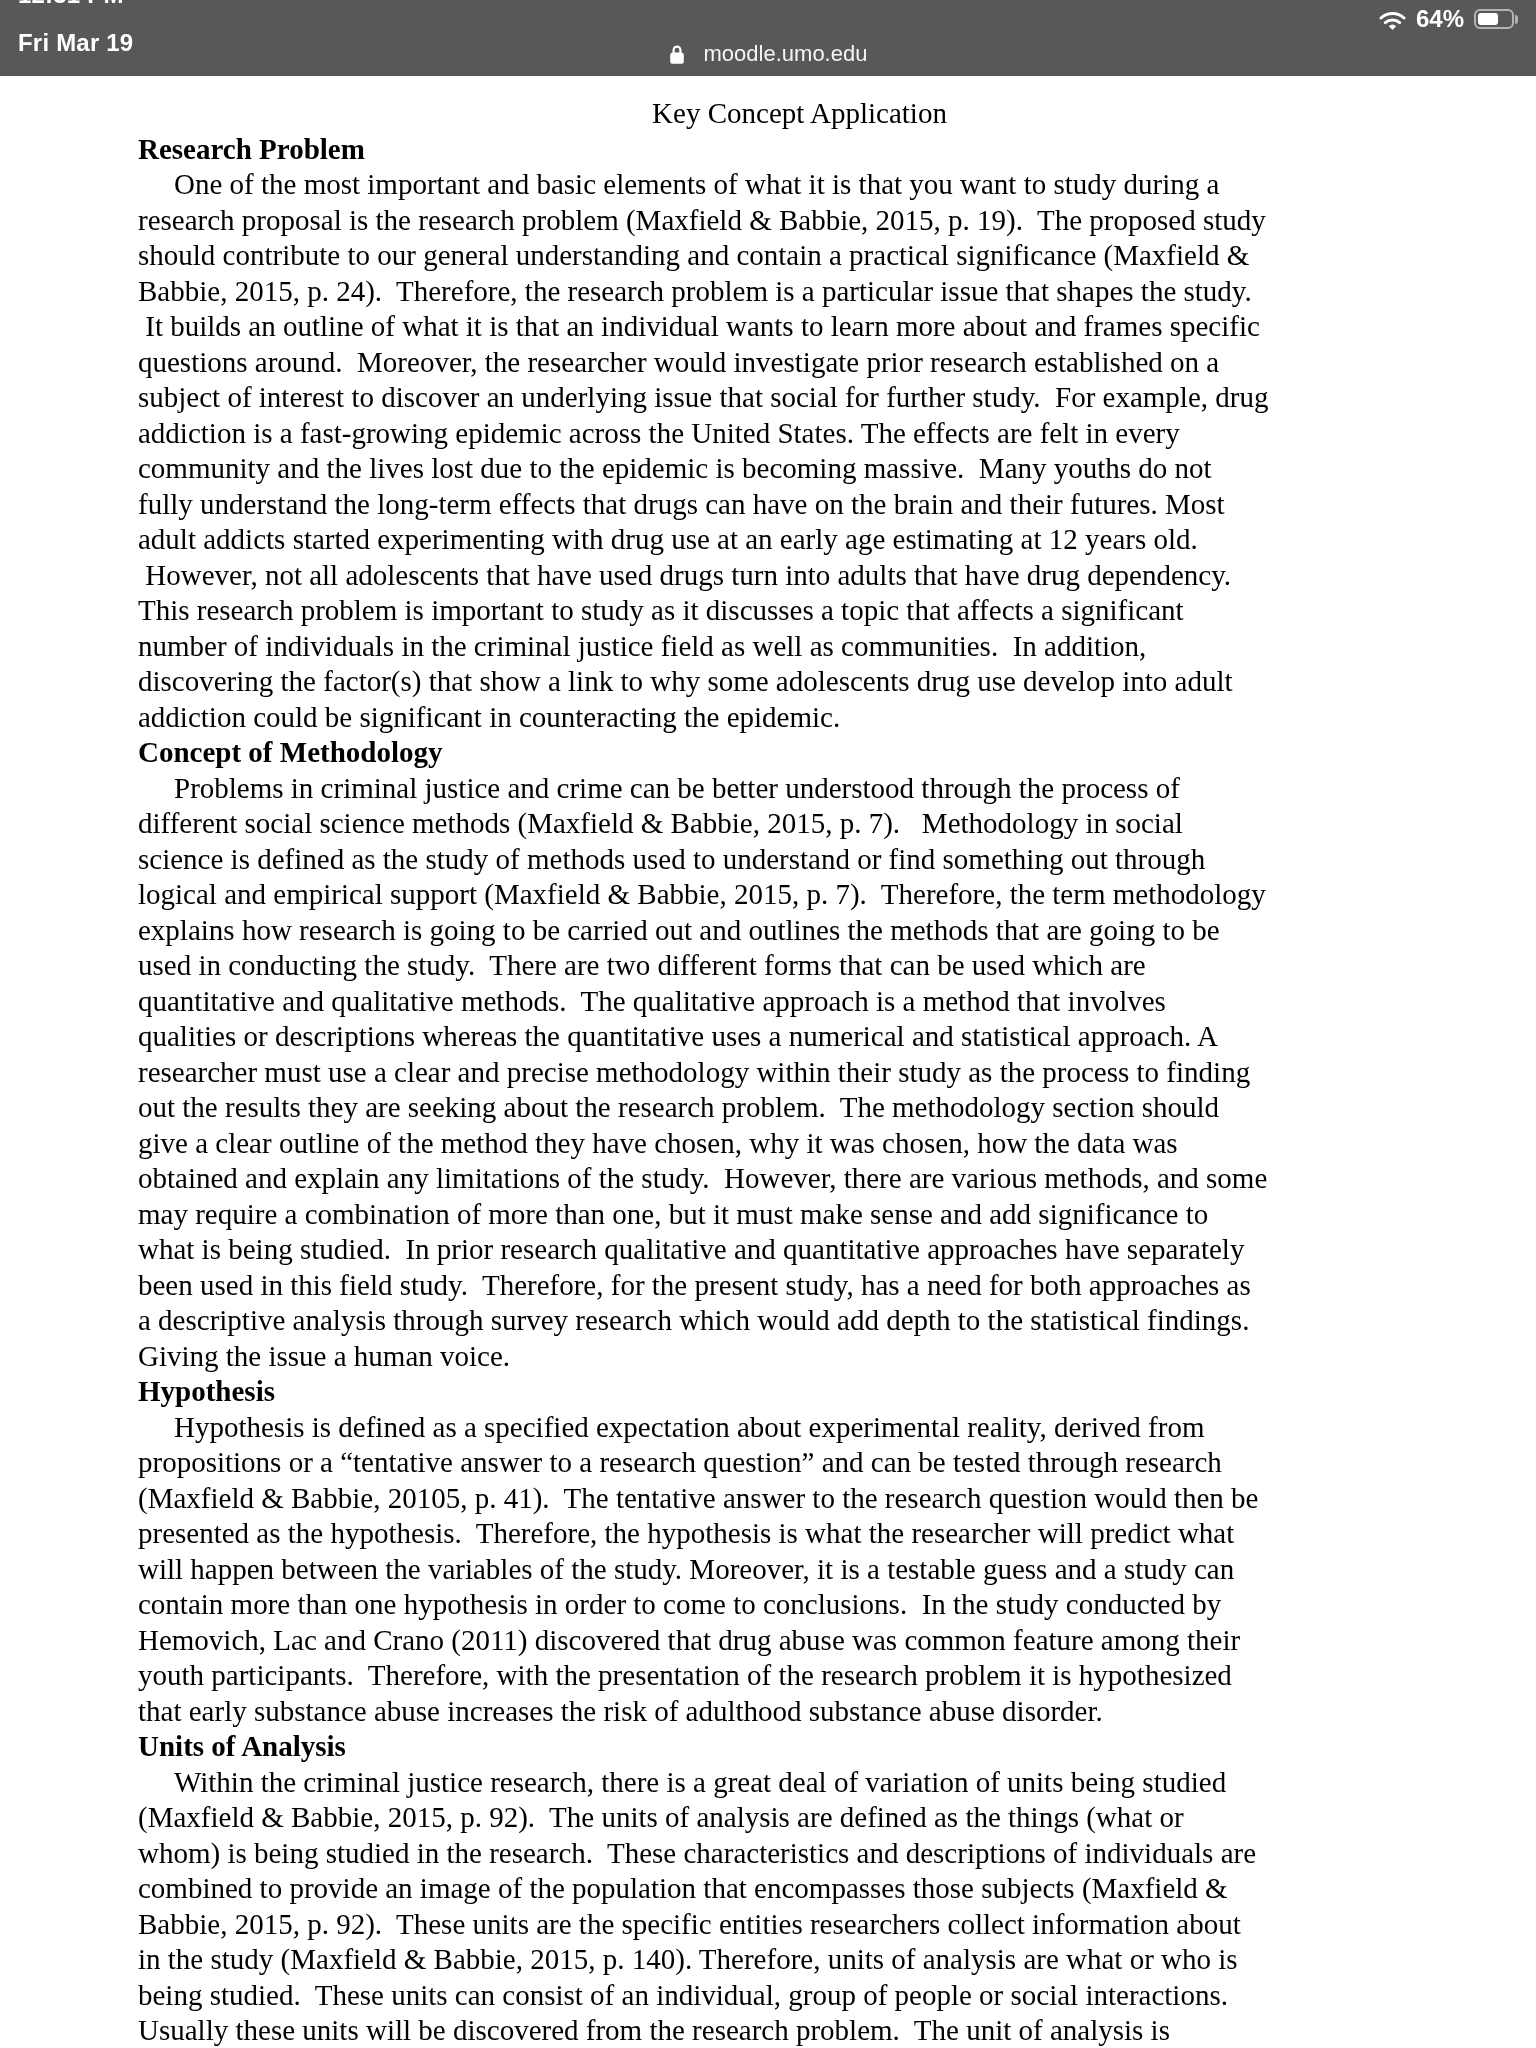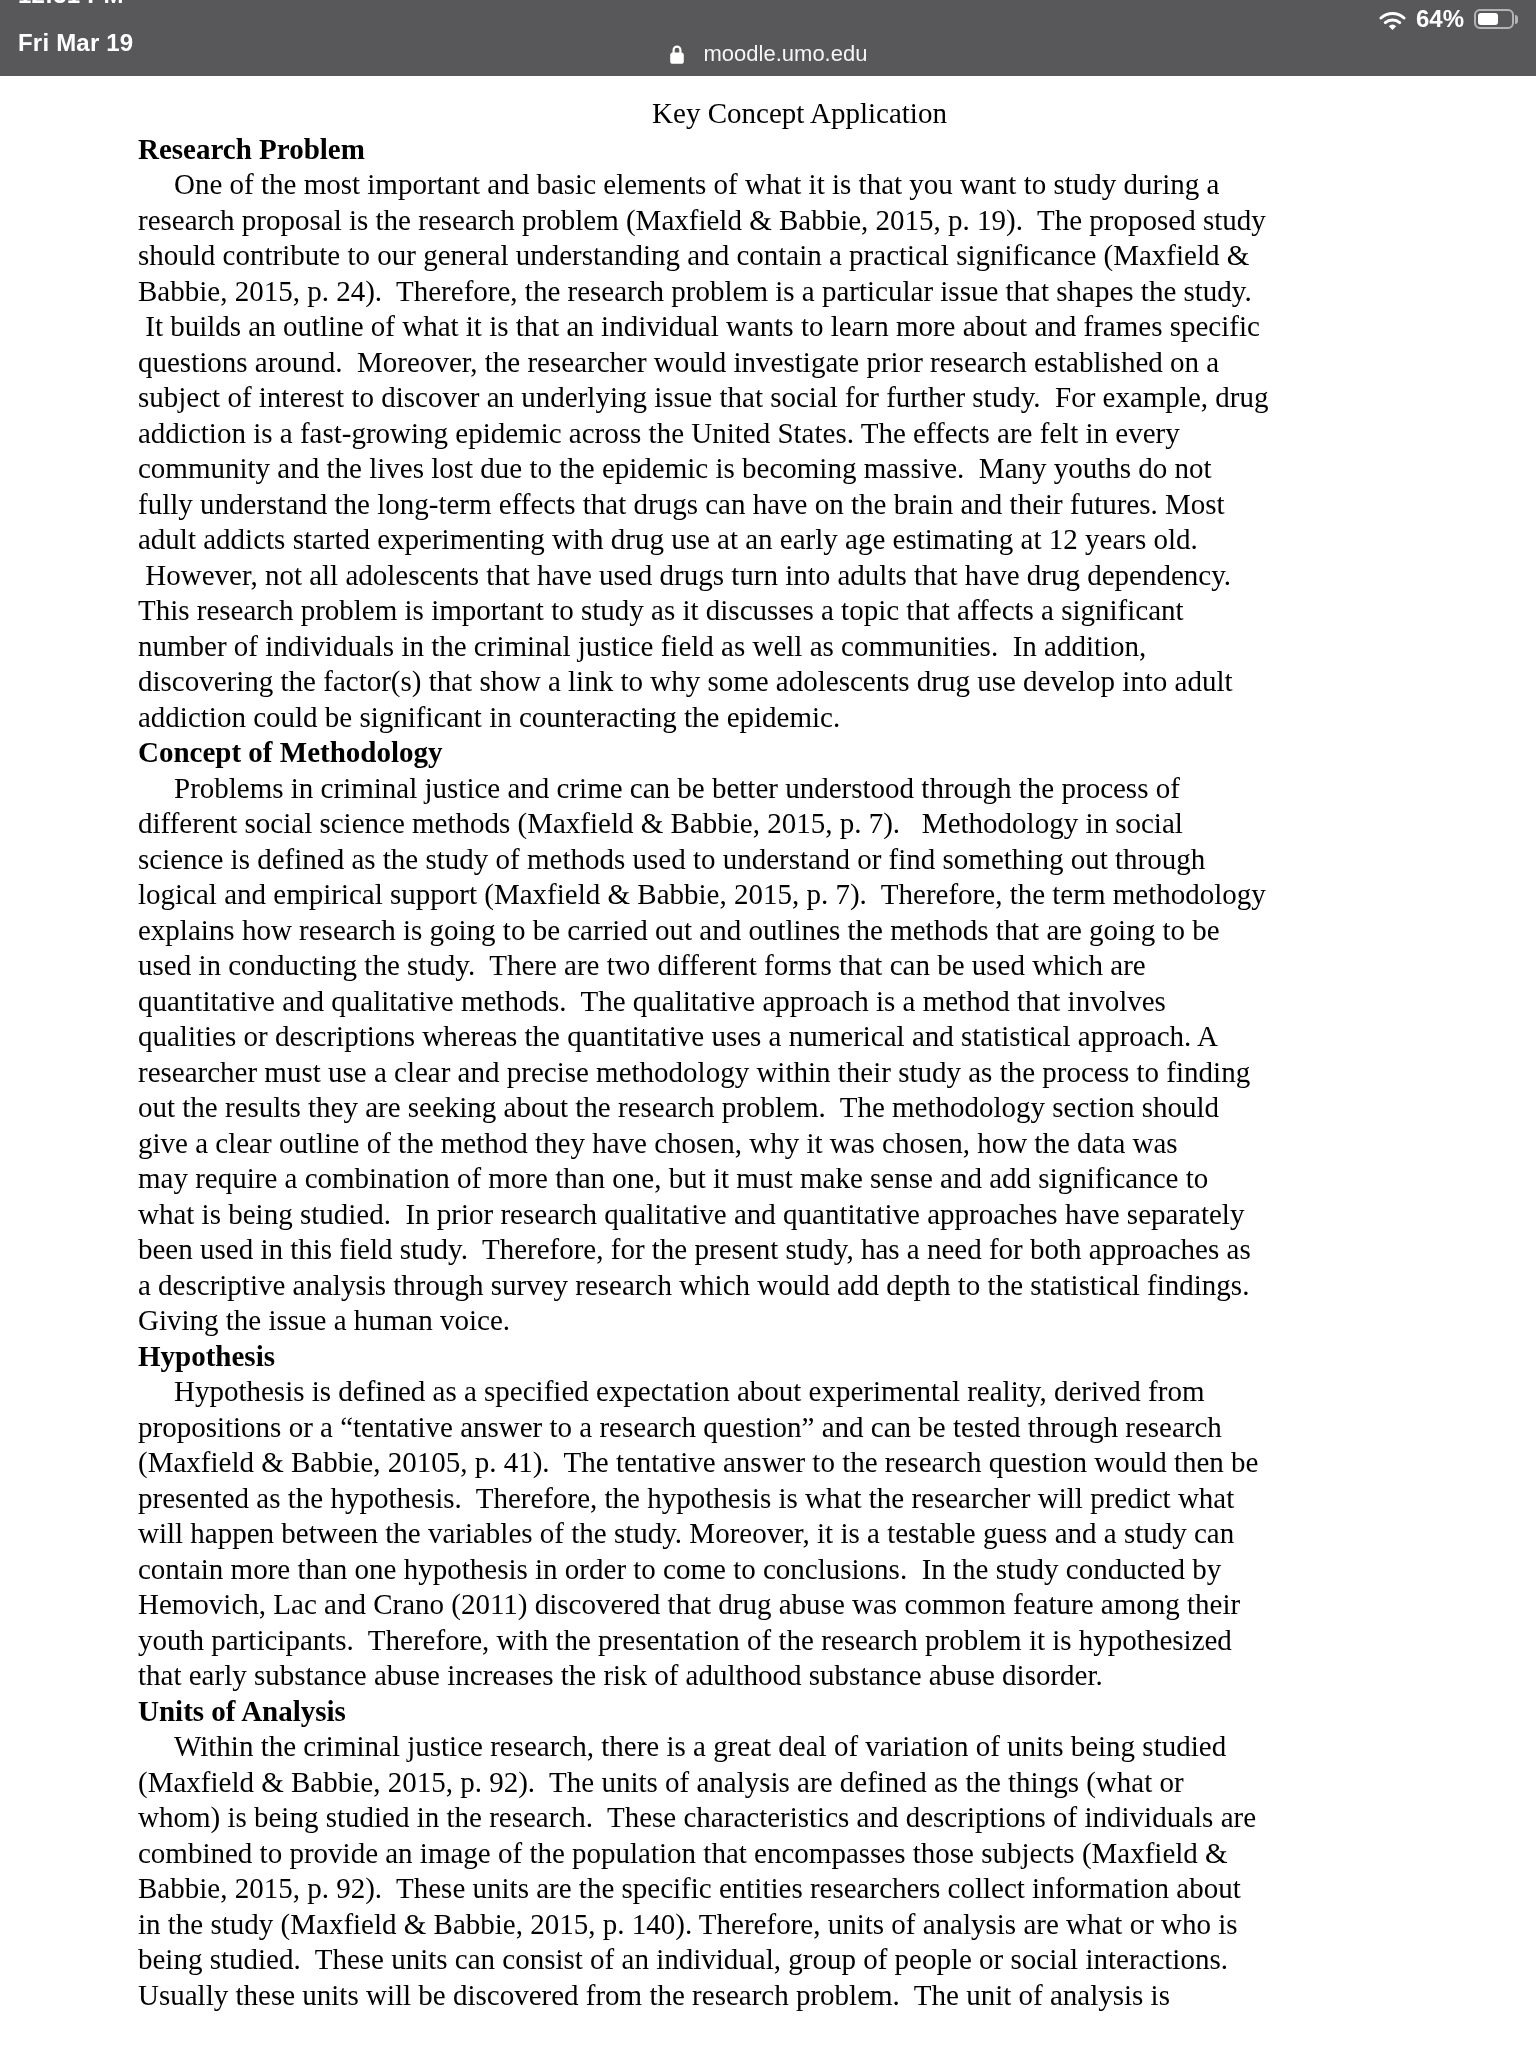--- a/index.html
+++ b/index.html
@@ -122,20 +122,21 @@
           <div class="line">different social science methods (Maxfield &amp; Babbie, 2015, p. 7).   Methodology in social</div>
           <div class="line">science is defined as the study of methods used to understand or find something out through</div>
           <div class="line">logical and empirical support (Maxfield &amp; Babbie, 2015, p. 7).  Therefore, the term methodology</div>
           <div class="line">explains how research is going to be carried out and outlines the methods that are going to be</div>
           <div class="line">used in conducting the study.  There are two different forms that can be used which are</div>
           <div class="line">quantitative and qualitative methods.  The qualitative approach is a method that involves</div>
           <div class="line">qualities or descriptions whereas the quantitative uses a numerical and statistical approach. A</div>
           <div class="line">researcher must use a clear and precise methodology within their study as the process to finding</div>
           <div class="line">out the results they are seeking about the research problem.  The methodology section should</div>
           <div class="line">give a clear outline of the method they have chosen, why it was chosen, how the data was</div>
+          <div class="line">obtained and explain any limitations of the study.  However, there are various methods, and some</div>
           <div class="line">may require a combination of more than one, but it must make sense and add significance to</div>
           <div class="line">what is being studied.  In prior research qualitative and quantitative approaches have separately</div>
           <div class="line">been used in this field study.  Therefore, for the present study, has a need for both approaches as</div>
           <div class="line">a descriptive analysis through survey research which would add depth to the statistical findings.</div>
           <div class="line">Giving the issue a human voice.</div>
           <div class="line heading">Hypothesis</div>
           <div class="line first">Hypothesis is defined as a specified expectation about experimental reality, derived from</div>
           <div class="line">propositions or a “tentative answer to a research question” and can be tested through research</div>
           <div class="line">(Maxfield &amp; Babbie, 20105, p. 41).  The tentative answer to the research question would then be</div>
           <div class="line">presented as the hypothesis.  Therefore, the hypothesis is what the researcher will predict what</div>

